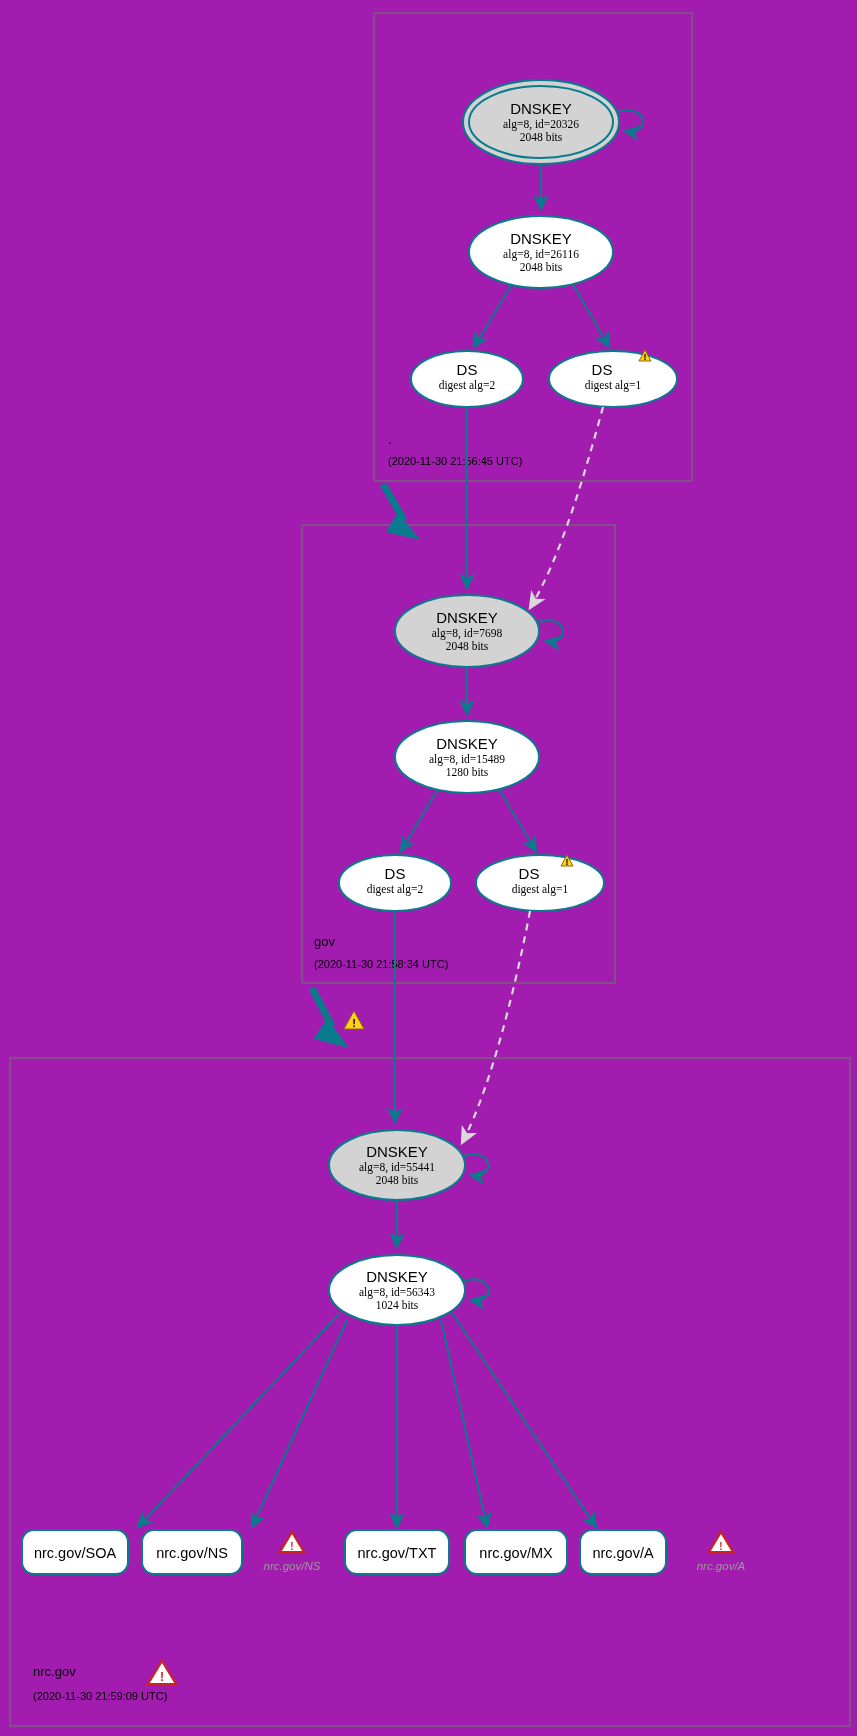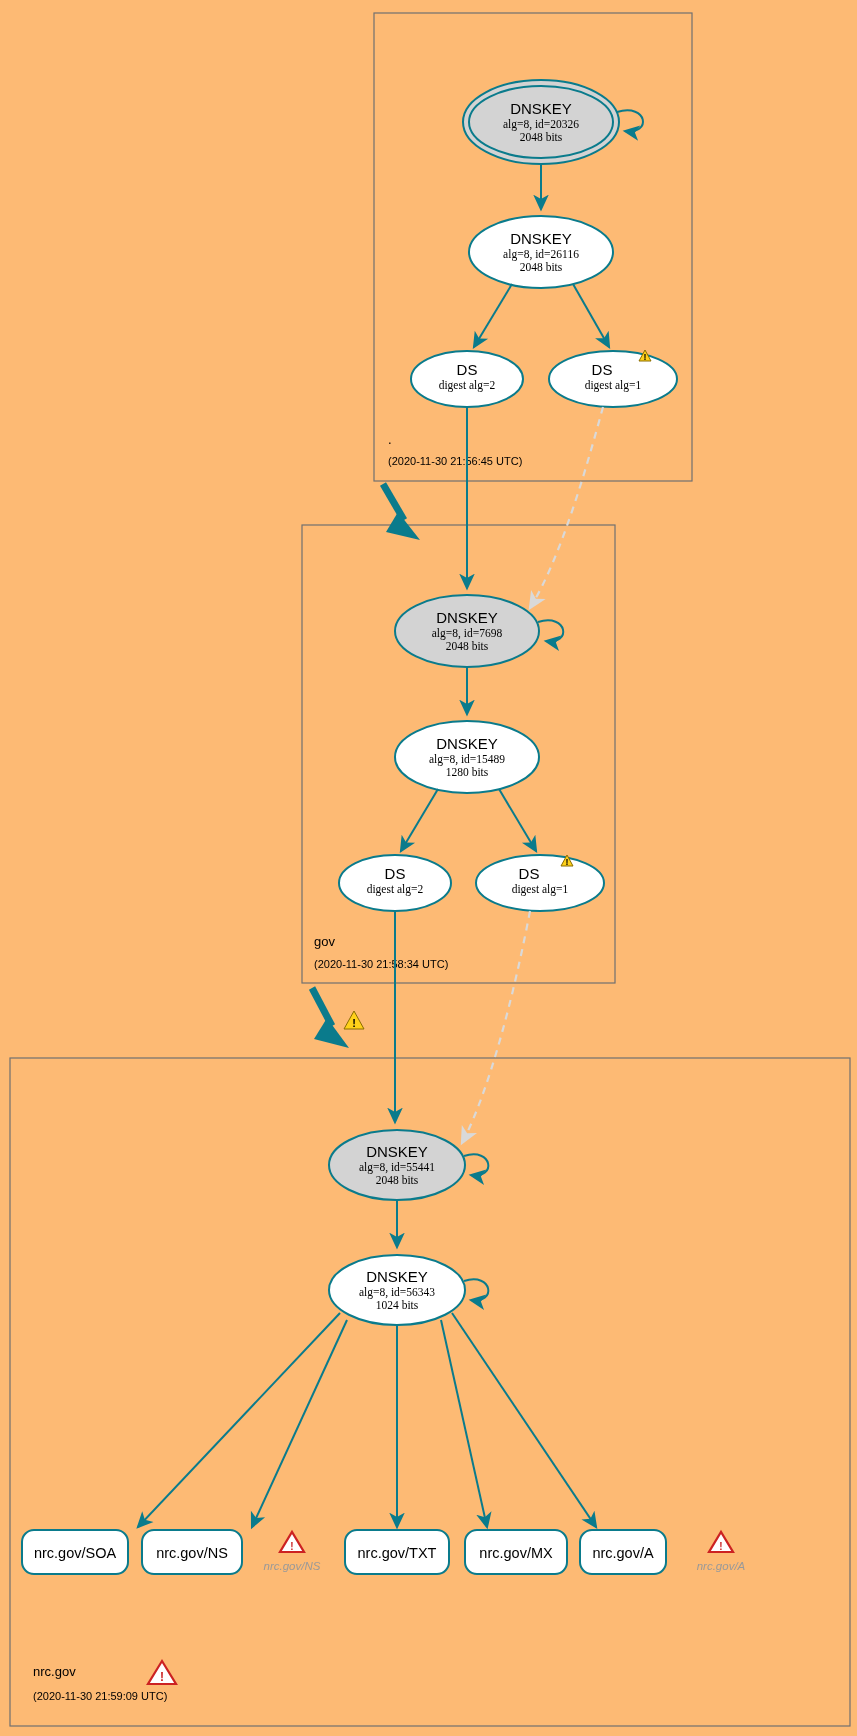--- a/index.html
+++ b/index.html
@@ -1,17 +1,17 @@
 <!DOCTYPE html>
 <html><head>
 <meta charset="utf-8">
 <style>
   html,body{margin:0;padding:0;background:#ffffff;}
   body{font-family:"Liberation Sans",sans-serif;}
-  #stage{position:relative;width:857px;height:1736px;background:#fdba74;overflow:hidden;}
+  #stage{position:relative;width:857px;height:1736px;background:#a21caf;overflow:hidden;}
   svg#graph{position:absolute;left:0;top:0;width:857px;height:1736px;}
   .zone-box{fill:none;stroke:#707070;stroke-width:1.2;}
   .node-ell{fill:#ffffff;stroke:#0a7b8c;stroke-width:2;}
   .node-ell.secure{fill:#d3d3d3;}
   .node-rect{fill:#ffffff;stroke:#0a7b8c;stroke-width:2;}
   .edge{fill:none;stroke:#0a7b8c;stroke-width:2;}
   .edge-thick{fill:none;stroke:#0a7b8c;stroke-width:7;}
   .edge-dash{fill:none;stroke:#d9d9d9;stroke-width:2.2;stroke-dasharray:7,6;}
   .arw{fill:#0a7b8c;}
   .arw-grey{fill:#d9d9d9;}

